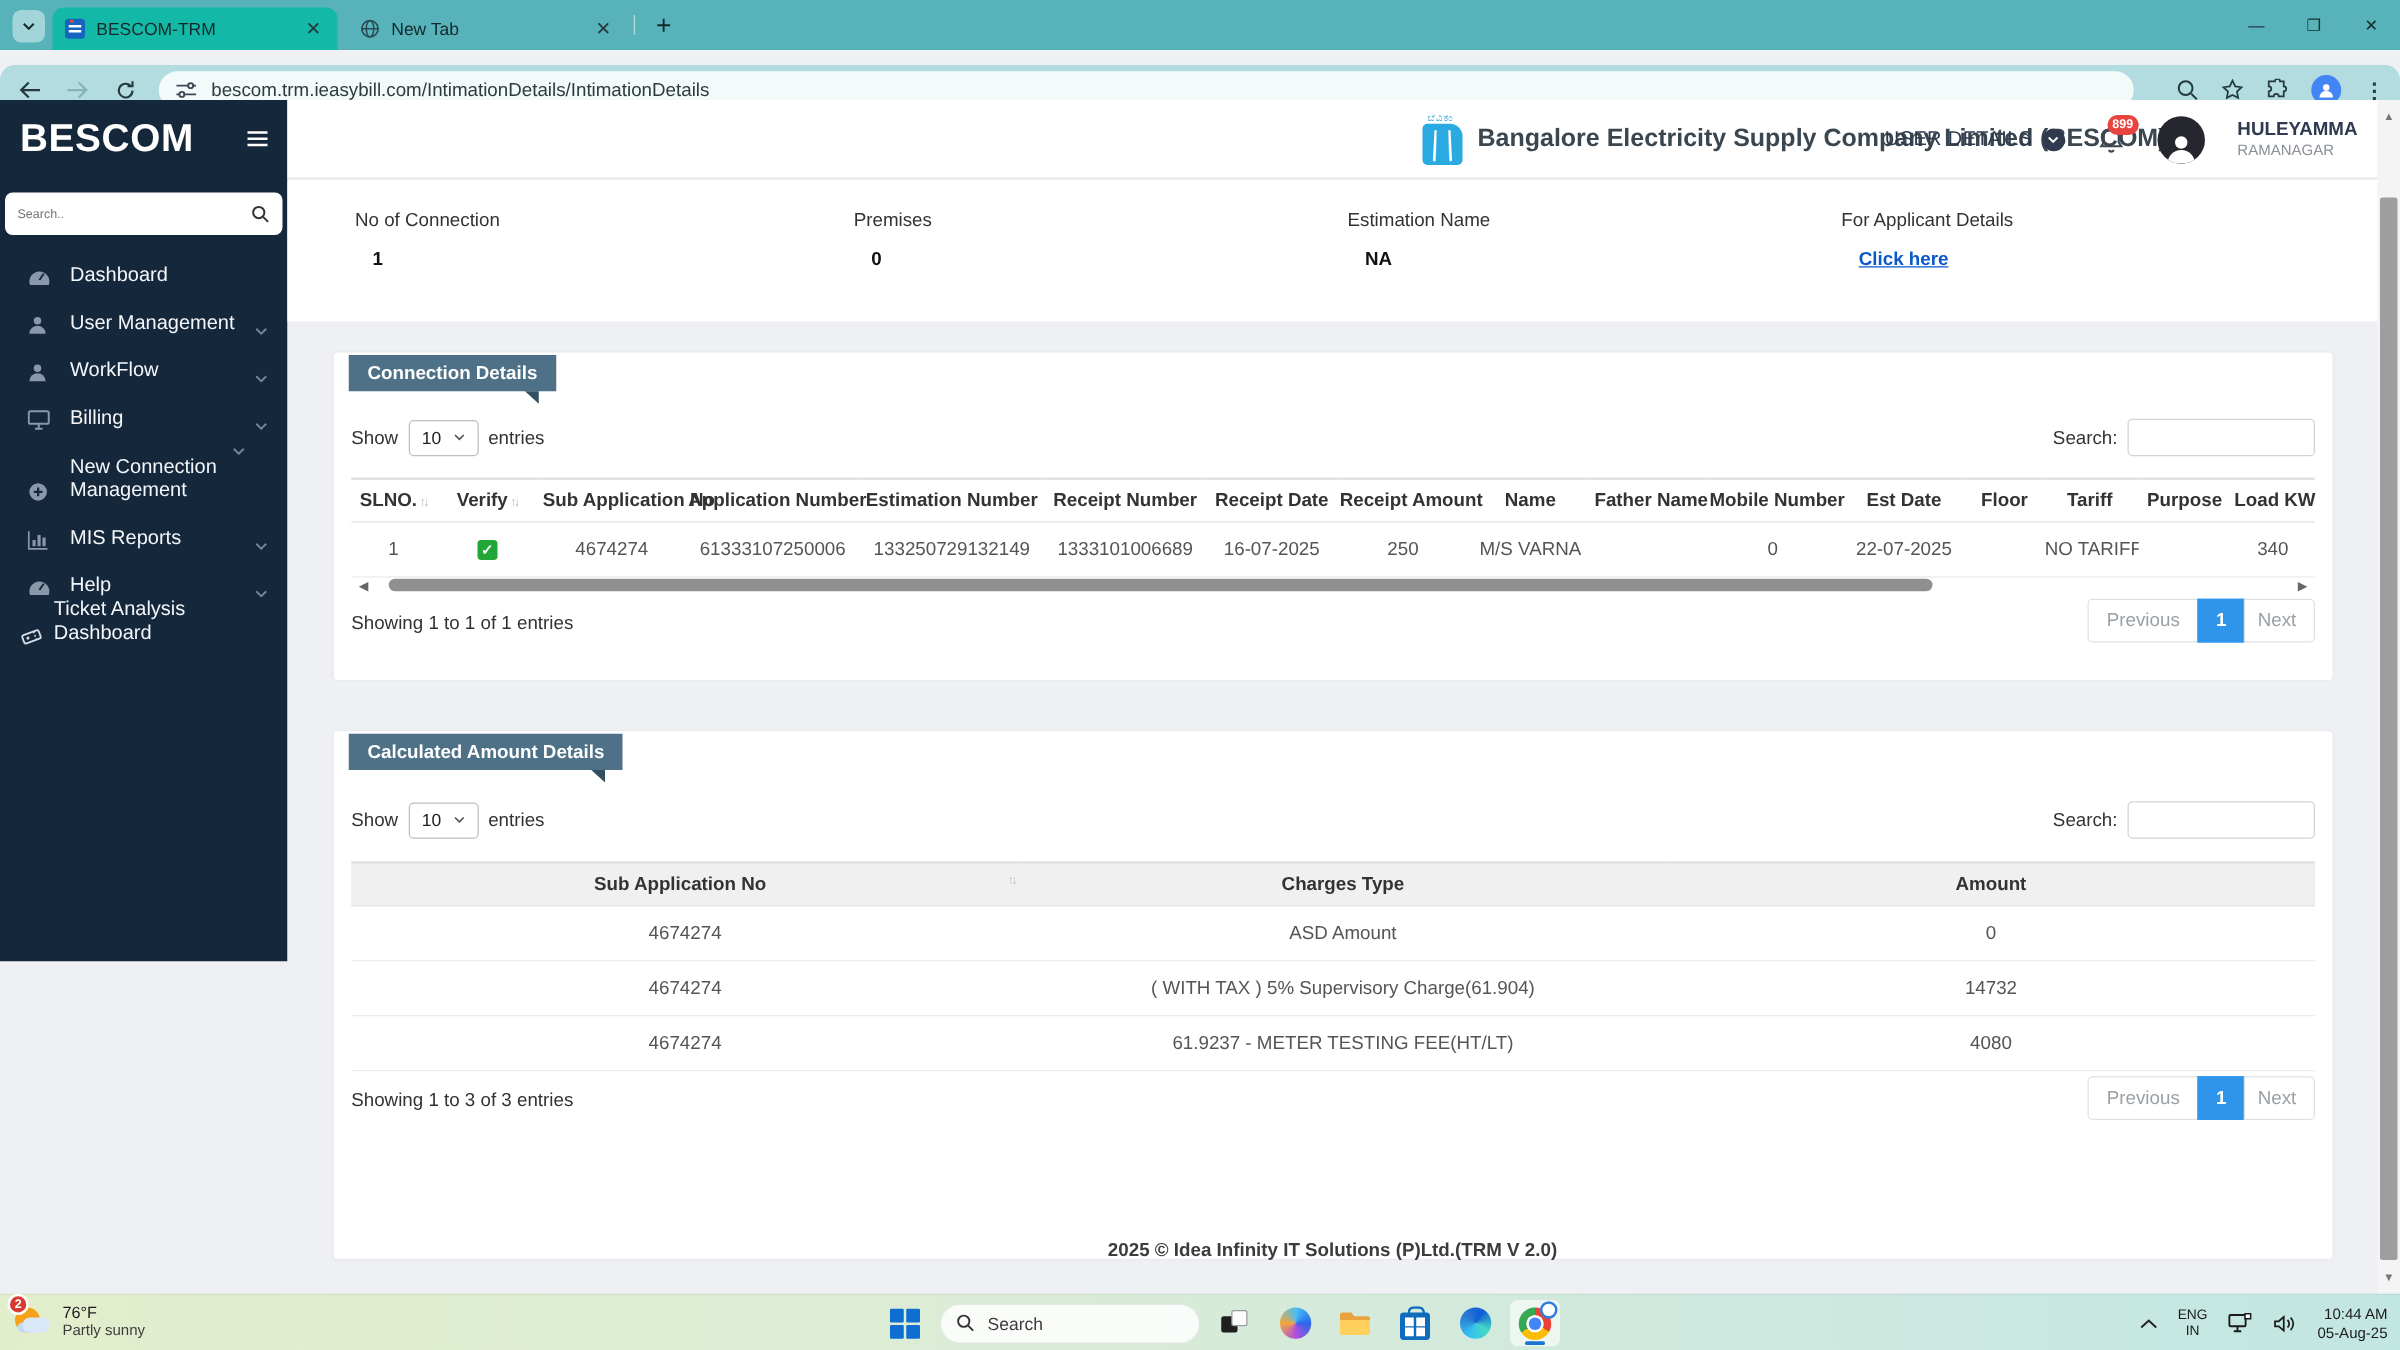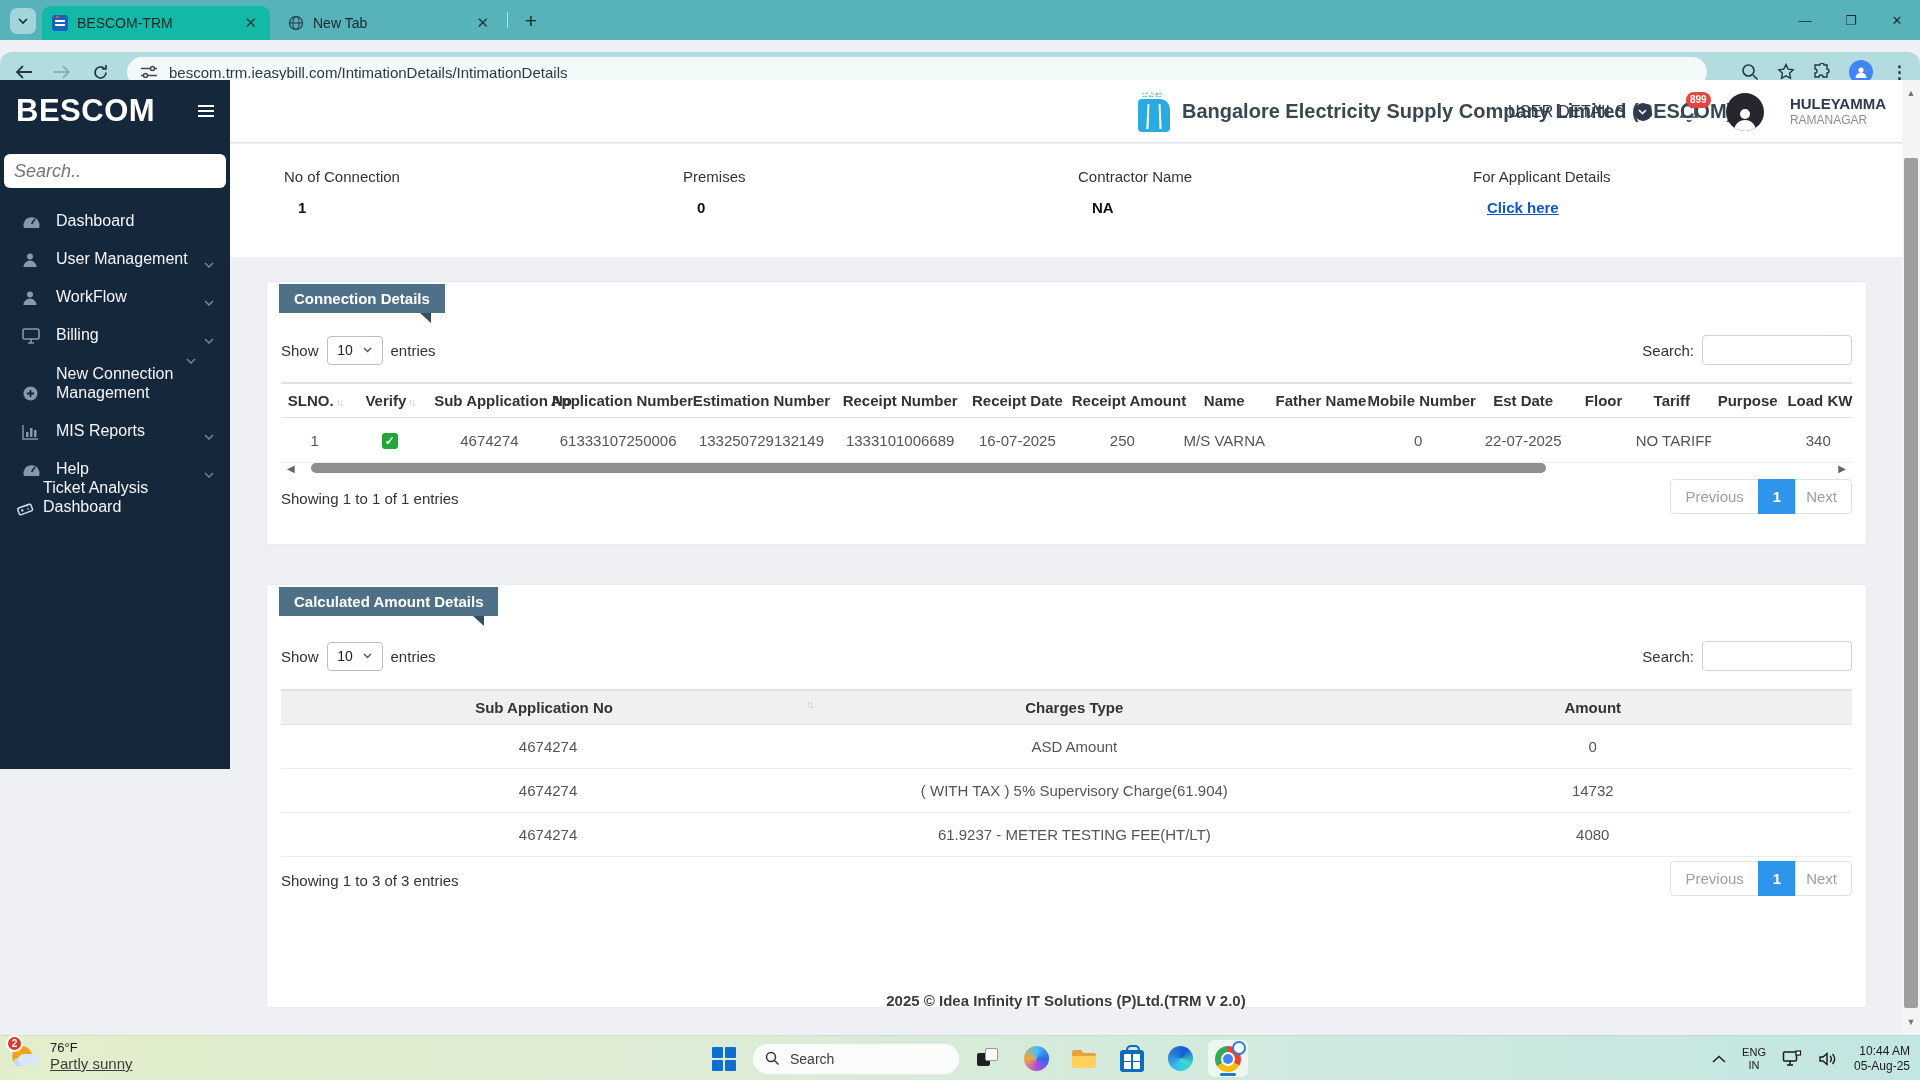--- a/index.html
+++ b/index.html
@@ -33,21 +33,21 @@
 
   
   .viewport { position:absolute; left:0; top:80px; width:1920px; height:955px; background:#eef0f3; }
 
   
   .sidebar { position:absolute; left:0; top:0; width:230px; height:689px; background:#15273b; }
   .brand-row { position:absolute; left:0; top:0; width:230px; height:62px; display:flex; align-items:center; padding:0 16px; }
   .brand { color:#fff; font-size:31px; font-weight:bold; letter-spacing:.5px; flex:1; }
   .hamburger span { display:block; width:16px; height:2px; background:#fff; margin:3px 0; }
   .side-search { position:absolute; left:4px; top:74px; width:222px; height:34px; background:#fff; border-radius:6px; display:flex; align-items:center; padding:0 10px; }
-  .side-search input { border:none; outline:none; flex:1; font-size:18px; color:#b91c1c; font-family:inherit; background:transparent;font-style:italic; }
+  .side-search input { border:none; outline:none; flex:1; font-size:10px; color:#b91c1c; font-family:inherit; background:transparent; }
   .menu { position:absolute; left:0; top:112px; width:230px; }
   .menu-item { display:flex; align-items:flex-end; min-height:38px; padding:0 16px 0 22px; color:#f4f6f9; font-size:16px; cursor:default; }
   .menu-item .mi-icon { width:20px; margin-right:14px; color:#8a98ab; flex:none; }
   .menu-item .mi-label { flex:1; line-height:19px; }
   .menu-item .mi-chev { color:#74859a; flex:none; }
   .menu-item.tall { min-height:58px; }
   .menu-item.flat { padding-left:16px; }
   .menu-item.flat .mi-icon { margin-right:7px; color:#d6dde6; }
 
   
@@ -108,21 +108,21 @@
   .vs-thumb { position:absolute; left:2px; width:14px; top:78px; height:850px; background:#9e9e9e; border-radius:2px; }
 
   
   .taskbar { position:absolute; left:0; top:1035px; width:1920px; height:45px; background:linear-gradient(90deg,#e2eecb 0%,#ddecd4 35%,#cfe9df 70%,#c2e6e2 100%); border-top:1px solid rgba(0,0,0,.05); }
   .weather { position:absolute; left:10px; top:4px; display:flex; align-items:center; gap:8px; }
   .w-icon { position:relative; width:32px; height:32px; }
   .w-sun { position:absolute; left:2px; top:6px; width:20px; height:20px; border-radius:50%; background:#f6a21b; }
   .w-cloud { position:absolute; left:8px; top:14px; width:22px; height:12px; border-radius:8px; background:#d9e8f8; box-shadow:-6px 2px 0 -2px #c3d9f2; }
   .w-badge { position:absolute; left:-4px; top:-5px; width:17px; height:17px; border-radius:50%; background:#d83b2e; border:2px solid #fff; color:#fff; font-size:10px; font-weight:bold; text-align:center; line-height:13px; }
   .w-text .t1 { font-size:13px; color:#1b1b1b; }
-  .w-text .t2 { font-size:15px; color:#3d3d3d;text-decoration:underline; }
+  .w-text .t2 { font-size:12px; color:#3d3d3d; }
   .tb-center { position:absolute; left:704px; top:4px; display:flex; align-items:center; gap:8px; }
   .start-grid { width:24px; height:24px; display:grid; grid-template-columns:11px 11px; grid-gap:2px; }
   .start-grid span { background:#0e6fd0; border-radius:1px; }
   .tsearch { width:208px; height:32px; border-radius:16px; background:rgba(255,255,255,.85); border:1px solid rgba(0,0,0,.08); display:flex; align-items:center; gap:10px; padding:0 12px; font-size:14px; color:#3c3c3c; }
   .tk { width:40px; height:37px; display:flex; align-items:center; justify-content:center; position:relative; border-radius:6px; }
   .tk.active { background:rgba(255,255,255,.6); }
   .tk.active::after { content:""; position:absolute; bottom:1px; left:12px; width:16px; height:3px; border-radius:2px; background:#1976d2; }
   .tv1 { width:13px; height:13px; background:#1f1f1f; border-radius:2px; position:absolute; left:9px; top:13px; }
   .tv2 { width:13px; height:13px; background:#fbfbfb; border:1px solid #9a9a9a; border-radius:2px; position:absolute; left:17px; top:8px; }
   .copilot { width:25px; height:25px; border-radius:50%; background:conic-gradient(#49c0f5,#2a6ae9,#b04de0,#f2a73b,#49c0f5); }
@@ -388,21 +388,21 @@
     <div class="card1">
       <div class="sum-field" style="left:54px">
         <div class="lbl">No of Connection</div>
         <div class="val">1</div>
       </div>
       <div class="sum-field" style="left:453px">
         <div class="lbl">Premises</div>
         <div class="val">0</div>
       </div>
       <div class="sum-field" style="left:848px">
-        <div class="lbl">Contractor Name</div>
+        <div class="lbl">Estimation Name</div>
         <div class="val">NA</div>
       </div>
       <div class="sum-field" style="left:1243px">
         <div class="lbl">For Applicant Details</div>
         <div class="val"><a href="#">Click here</a></div>
       </div>
     </div>
 
     <div class="card card2">
       <div class="ribbon">Connection Details</div>

